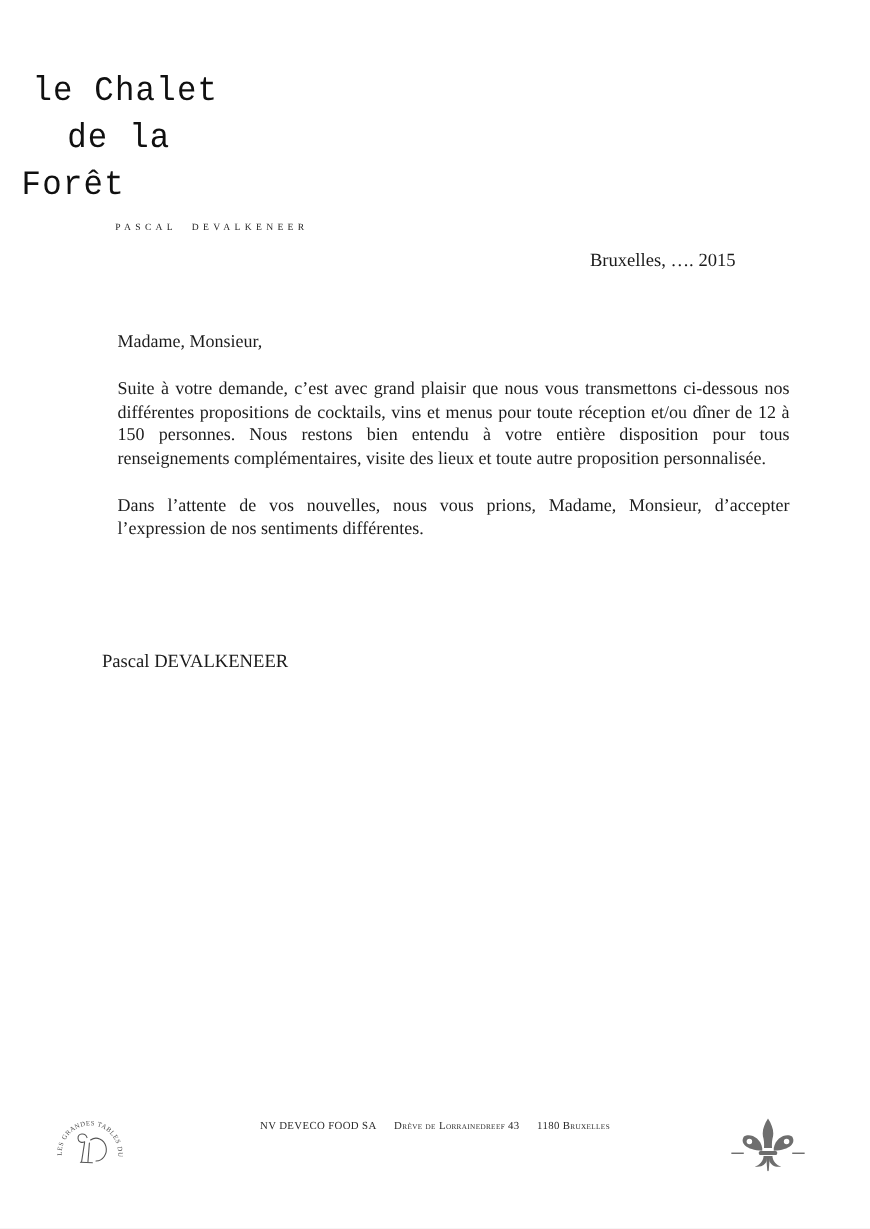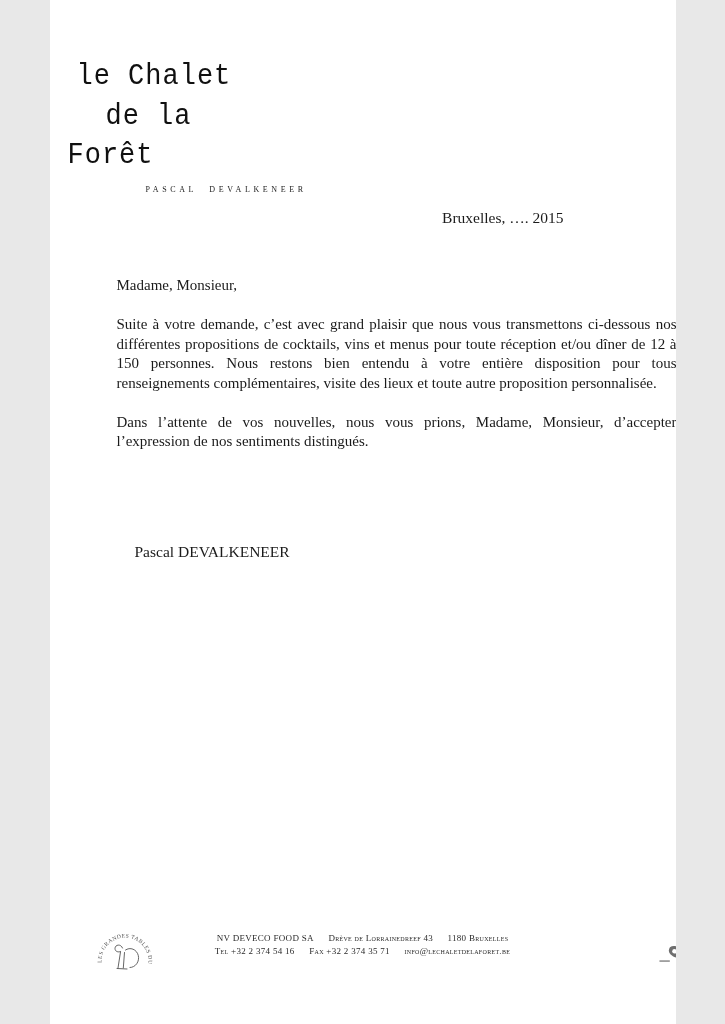--- a/index.html
+++ b/index.html
@@ -1,18 +1,18 @@
 <!DOCTYPE html>
 <html lang="fr"><head>
 <meta charset="utf-8">
 <style>
   html,body{margin:0;padding:0;background:#e8e8e8;}
   .page{
     position:relative;
-    width:626px;height:1024px;
+    width:725px;height:1024px;
     margin:0 auto;
     background:#ffffff;
     overflow:hidden;
     font-family:"Liberation Serif", serif;
     color:#1b1b1b;
   }
   
   .logo{
     position:absolute;left:18px;top:58px;
     font-family:"Liberation Mono", monospace;
@@ -30,21 +30,21 @@
     font-size:8px;letter-spacing:3.6px;word-spacing:7px;
     color:#222;
   }
   
   .dateline{
     position:absolute;top:209px;right:112px;
     font-size:15.5px;
   }
   
   .body{
-    position:absolute;left:67px;top:276px;width:560px;
+    position:absolute;left:98px;top:276px;width:560px;
     font-size:15px;line-height:19.5px;
     text-align:justify;
   }
   .body p{margin:0 0 19.5px 0;}
   .signature{
     position:absolute;left:85px;top:543px;
     font-size:15.5px;
   }
   
   .footer-text{
@@ -69,21 +69,21 @@
     <div class="l2">de la</div>
     <div class="l3">Forêt</div>
   </div>
   <div class="logo-sub">PASCAL DEVALKENEER</div>
 
   <div class="dateline">Bruxelles, …. 2015</div>
 
   <div class="body">
     <p>Madame, Monsieur,</p>
     <p>Suite à votre demande, c’est avec grand plaisir que nous vous transmettons ci-dessous nos différentes propositions de cocktails, vins et menus pour toute réception et/ou dîner de 12 à 150 personnes. Nous restons bien entendu à votre entière disposition pour tous renseignements complémentaires, visite des lieux et toute autre proposition personnalisée.</p>
-    <p>Dans l’attente de vos nouvelles, nous vous prions, Madame, Monsieur, d’accepter l’expression de nos sentiments distingués.</p>
+    <p>Dans l’attente de vos nouvelles, nous vous prions, Madame, Monsieur, d’accepter l’expression de nos sentiments différentes.</p>
   </div>
 
   <div class="signature">Pascal DEVALKENEER</div>
 
   <div class="stamp">
     <svg viewBox="0 0 60 60" width="60" height="60" aria-hidden="true">
       <defs>
         <path id="stampCircle" d="M 7 41 A 23.5 23.5 0 1 1 53 41"></path>
       </defs>
       <text font-family="Liberation Serif, serif" font-size="5.6" letter-spacing="0.45" fill="#4f4f4f">
@@ -97,25 +97,20 @@
         <path d="M22 43.5 l10 0.5"></path>
       </g>
     </svg>
   </div>
 
   <div class="footer-text">
     <div>
       <span class="fpart">NV DEVECO FOOD SA</span>
       <span class="fpart">Drève de Lorrainedreef 43</span>
       <span class="fpart">1180 Bruxelles</span>
-    </div>
-    <div>
-      <span class="fpart">Tel +32 2 374 54 16</span>
-      <span class="fpart">Fax +32 2 374 35 71</span>
-      <span class="fpart">info@lechaletdelaforet.be</span>
     </div>
   </div>
 
   <div class="fleur">
     <svg viewBox="0 0 56 44" width="64" height="48" aria-hidden="true">
       <g fill="#6e6e6e">
 
         <path d="M28 1 C24.5 6.5 23 11.5 24.6 16.5 C25.1 19 25.1 21.5 24.9 23.5 L31.1 23.5 C30.9 21.5 30.9 19 31.4 16.5 C33 11.5 31.5 6.5 28 1 Z"></path>
 
         <path d="M23.6 23.5 C22.2 15.5 14 11.8 9.6 14.8 C6.4 19.6 11 25.2 23.6 25.6 Z"></path>

